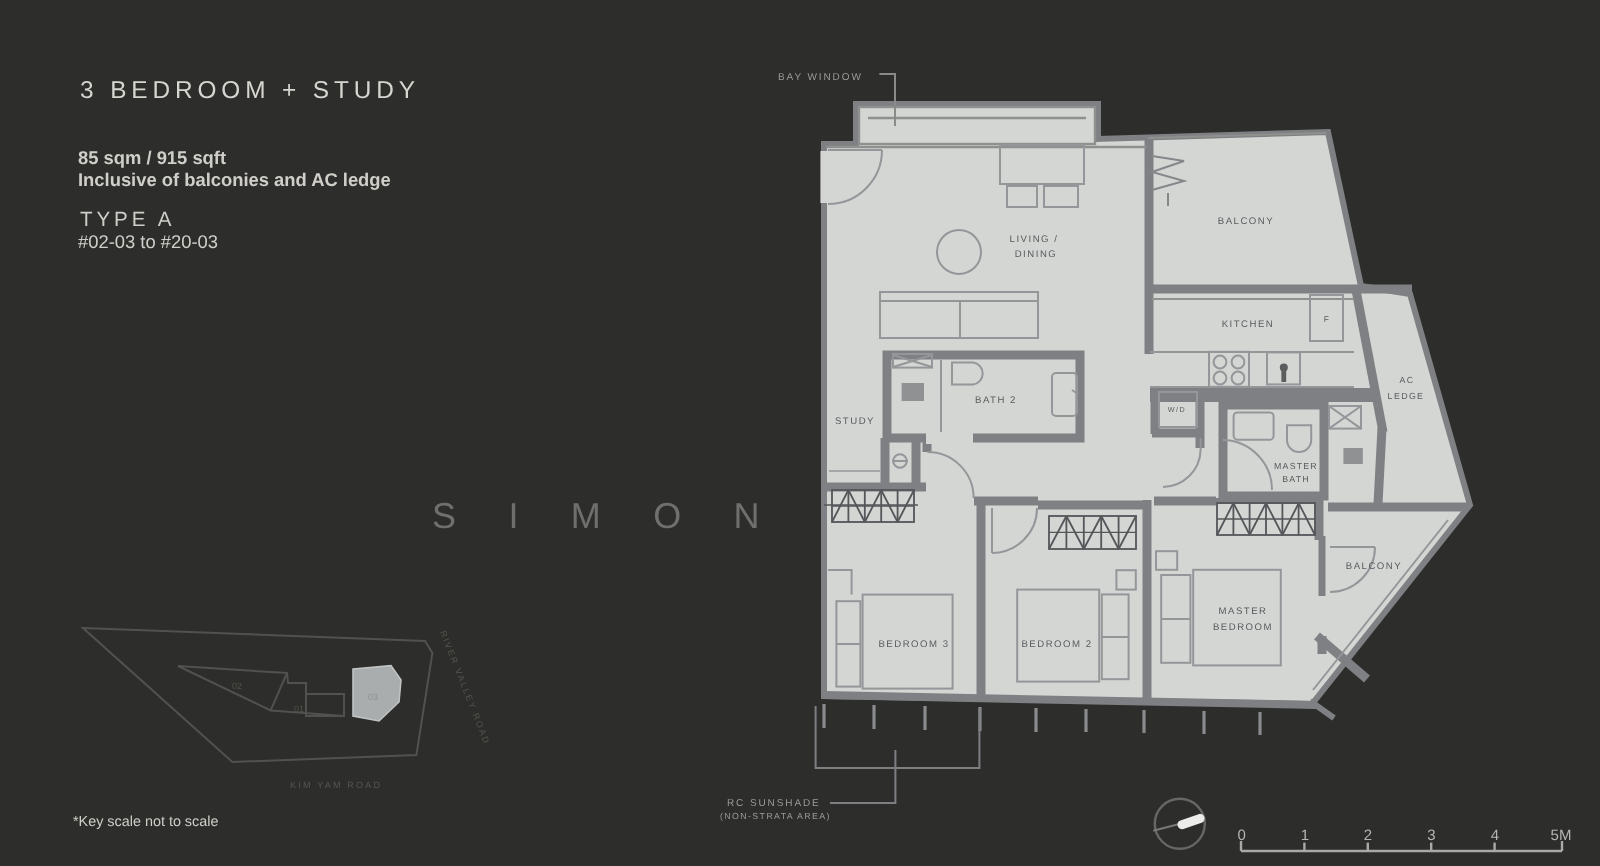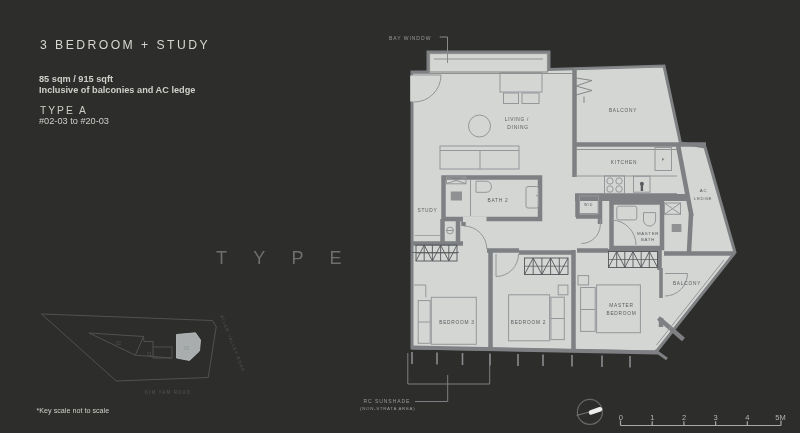--- a/index.html
+++ b/index.html
@@ -12,21 +12,21 @@
   #stack{left:39px;top:116px;color:#cfcec9;font-size:9.2px;}
   #simon{left:216px;top:248.4px;color:#6f6f6d;font-size:18px;letter-spacing:26.2px;}
   #keynote{left:36.5px;top:406px;color:#cfcec9;font-size:7.2px;}
 </style>
 </head>
 <body>
 <div class="abs" id="title">3 BEDROOM + STUDY</div>
 <div class="abs" id="type">TYPE A</div>
 <div class="abs" id="area">85 sqm / 915 sqft<br>Inclusive of balconies and AC ledge</div>
 <div class="abs" id="stack">#02-03 to #20-03</div>
-<div class="abs" id="simon">TYPE</div>
+<div class="abs" id="simon">SIMON</div>
 <div class="abs" id="keynote">*Key scale not to scale</div>
 <svg class="abs" style="left:0;top:0" width="800" height="433" viewBox="0 0 800 433">
 
   <polygon points="412,348 412,72 428,72 428,52 549,52 549,69.5 664,66 680.5,143 705,147 735,252.5 656,352" fill="#d4d6d3" stroke="#7e8083" stroke-width="3"></polygon>
   <g stroke="#7e8083" fill="none">
 
     <g stroke-width="4.5">
       <line x1="574.5" y1="70" x2="574.5" y2="177"></line>
       <line x1="573" y1="144.5" x2="706" y2="144.5"></line>
       <line x1="678" y1="145" x2="691.5" y2="216"></line>

